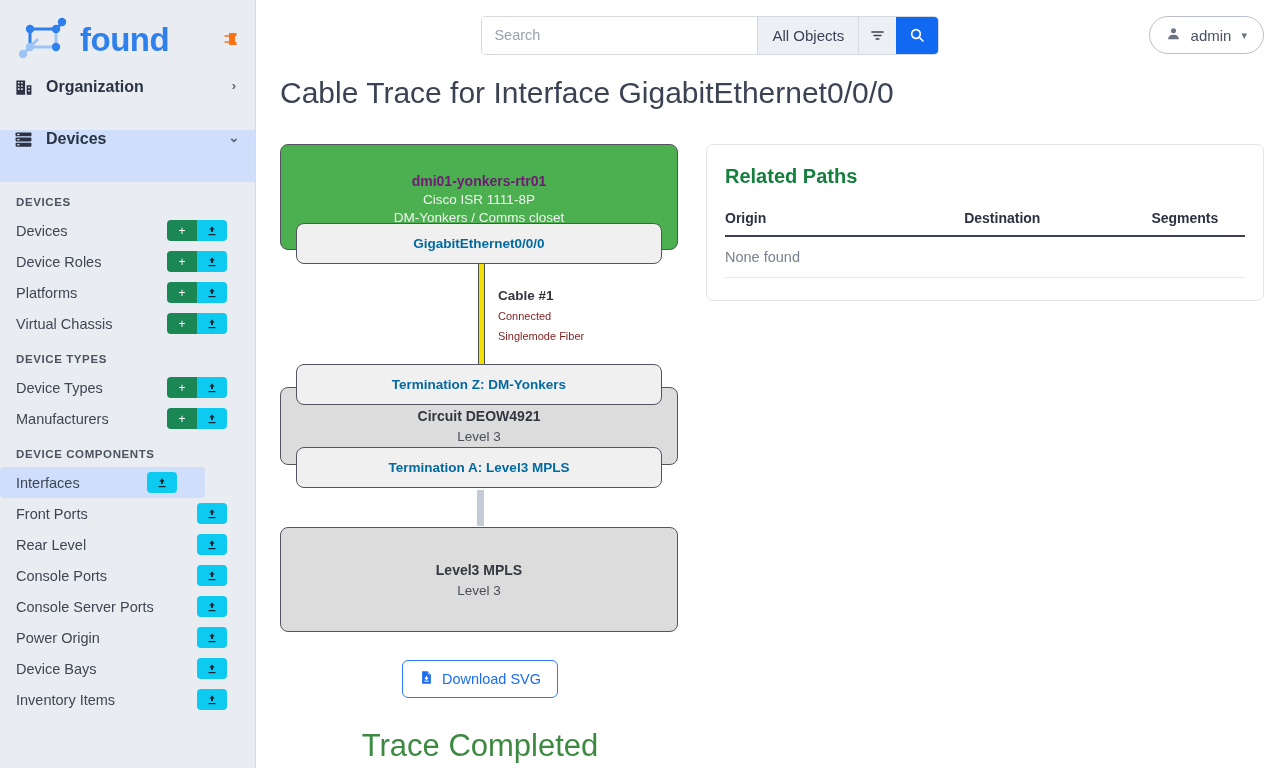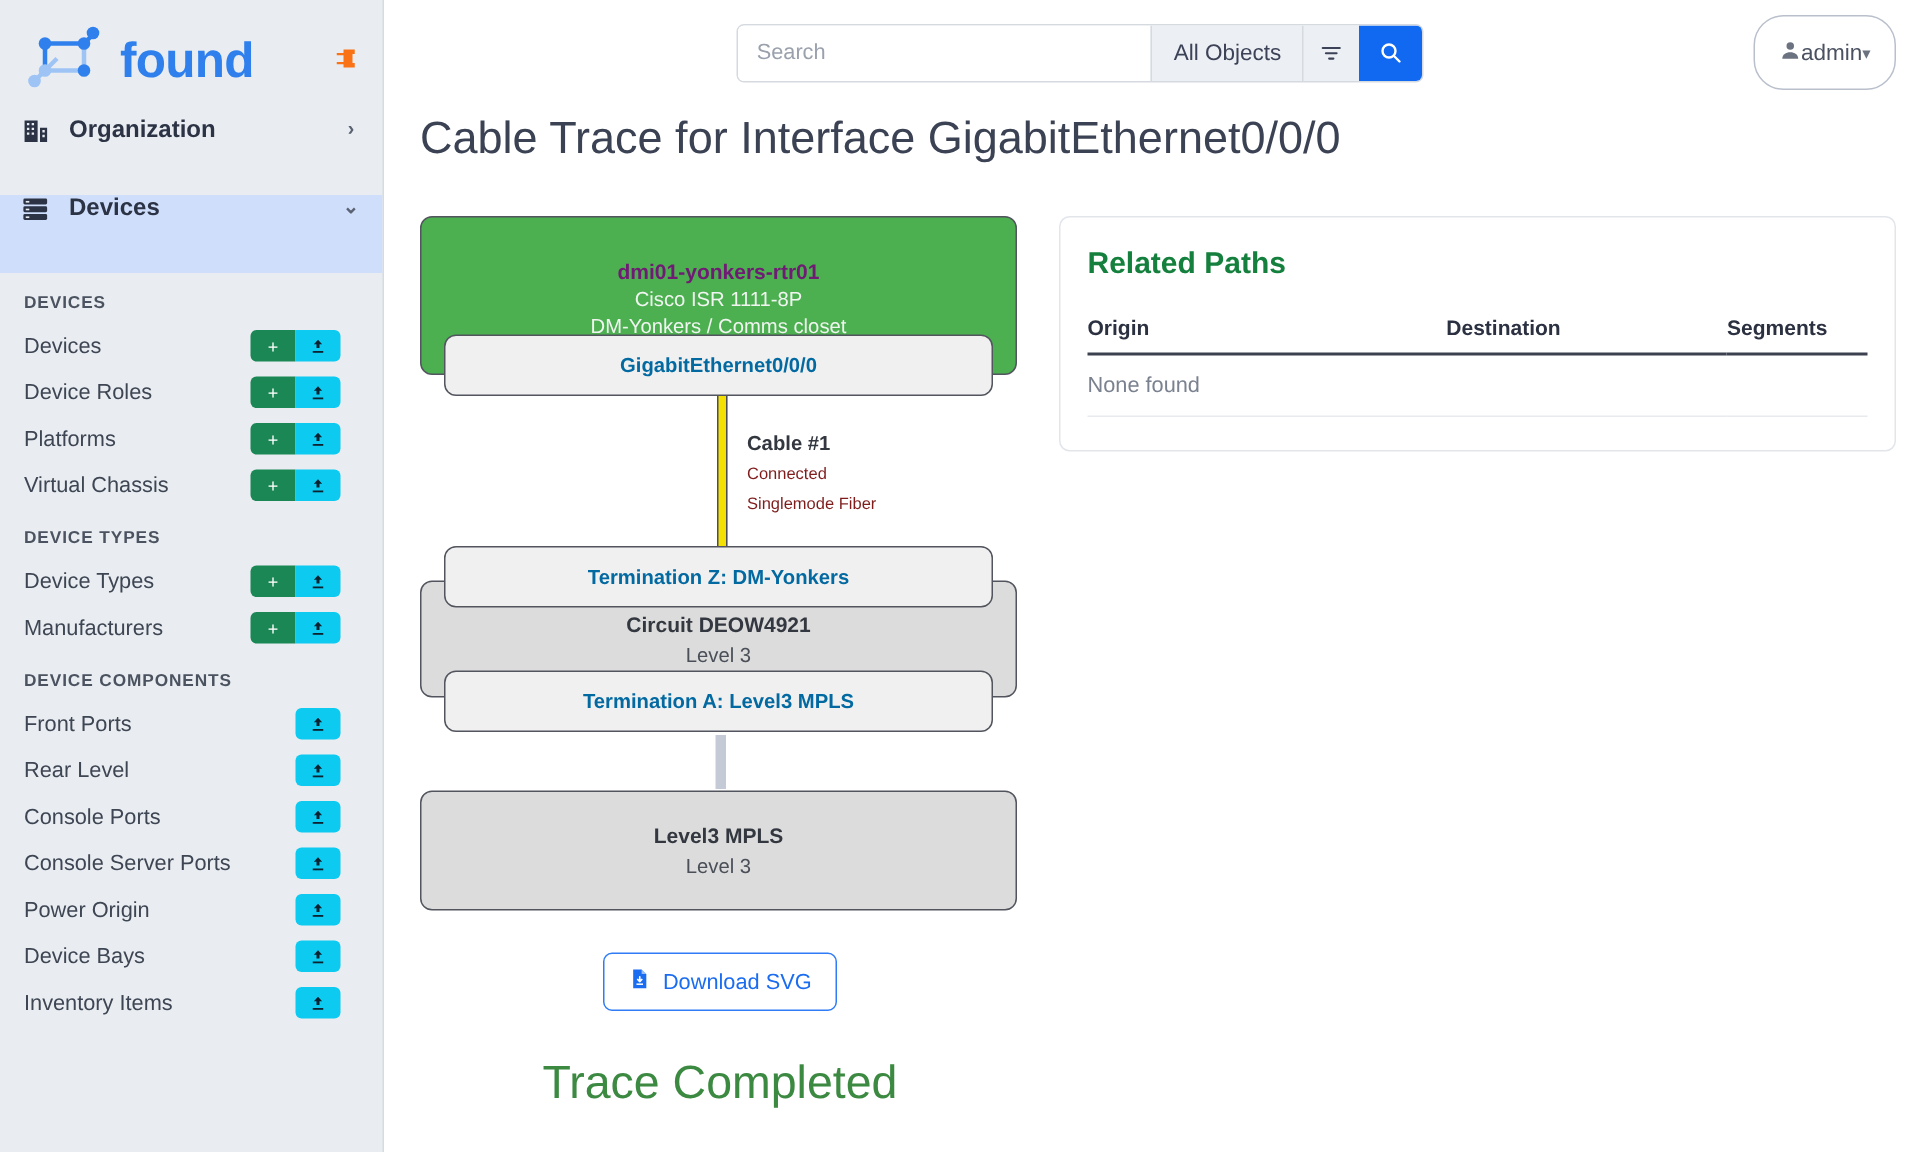--- a/index.html
+++ b/index.html
@@ -94,22 +94,22 @@
   .filter-btn {
     display: flex; align-items: center; justify-content: center;
     width: 38px; background: #eceff3; border-left: 1px solid #d5d9e0;
     color: #3c4257; cursor: pointer;
   }
   .search-btn {
     display: flex; align-items: center; justify-content: center;
     width: 42px; background: #1069f0; color: #fff; cursor: pointer;
   }
   .user-btn {
-    display: flex; align-items: center; gap: 0;
-    height: 50px; padding: 0 16px; border: 1px solid #b9c0cc;
+    display: flex; align-items: center; gap: 10px;
+    height: 38px; padding: 0 16px; border: 1px solid #b9c0cc;
     border-radius: 20px; font-size: 15px; color: #4a5160;
     cursor: pointer; background: #fff;
   }
 
   .page-title {
     font-size: 30px; font-weight: 400; color: #3b4253;
     padding: 6px 0 0 24px;
   }
 
   .content { display: flex; padding: 34px 16px 0 24px; gap: 26px; }
@@ -143,21 +143,21 @@
 
   .node-circuit {
     background: #dcdcdc; height: 78px;
     display: flex; flex-direction: column; align-items: center; justify-content: center;
     gap: 5px; margin-top: -18px; position: relative; z-index: 1;
   }
   .node-circuit .nc-title { font-size: 14px; font-weight: 700; color: #33373f; }
   .node-circuit .nc-sub { font-size: 13.5px; color: #4a4f58; }
 
   .node-provider {
-    background: #dcdcdc; height: 80px;
+    background: #dcdcdc; height: 105px;
     display: flex; flex-direction: column; align-items: center; justify-content: center;
     gap: 5px;
   }
   .node-provider .np-title { font-size: 14px; font-weight: 700; color: #33373f; }
   .node-provider .np-sub { font-size: 13.5px; color: #4a4f58; }
 
   
   .cable-seg {
     position: relative; height: 100px;
     display: flex; align-items: flex-start;
@@ -340,20 +340,31 @@
             <div class="mini-btn mini-add">+</div>
             <div class="mini-btn mini-up">
               <svg width="12" height="12" viewBox="0 0 24 24" fill="#0b2230">
                 <path d="M12 3l5.5 6H14v5h-4V9H6.5L12 3z"></path>
                 <rect x="5" y="18" width="14" height="2.4"></rect>
               </svg>
             </div>
           </div>
         </div>
         <div class="nav-section">DEVICE COMPONENTS</div>
+        <div class="nav-item selected">
+          <span class="ni-label">Interfaces</span>
+          <div class="btn-pair" style="top: 5px;">
+            <div class="mini-btn mini-up solo">
+              <svg width="12" height="12" viewBox="0 0 24 24" fill="#0b2230">
+                <path d="M12 3l5.5 6H14v5h-4V9H6.5L12 3z"></path>
+                <rect x="5" y="18" width="14" height="2.4"></rect>
+              </svg>
+            </div>
+          </div>
+        </div>
         <div class="nav-item">
           <span class="ni-label">Front Ports</span>
           <div class="btn-pair" style="top: 5px;">
             <div class="mini-btn mini-up solo">
               <svg width="12" height="12" viewBox="0 0 24 24" fill="#0b2230">
                 <path d="M12 3l5.5 6H14v5h-4V9H6.5L12 3z"></path>
                 <rect x="5" y="18" width="14" height="2.4"></rect>
               </svg>
             </div>
           </div>

